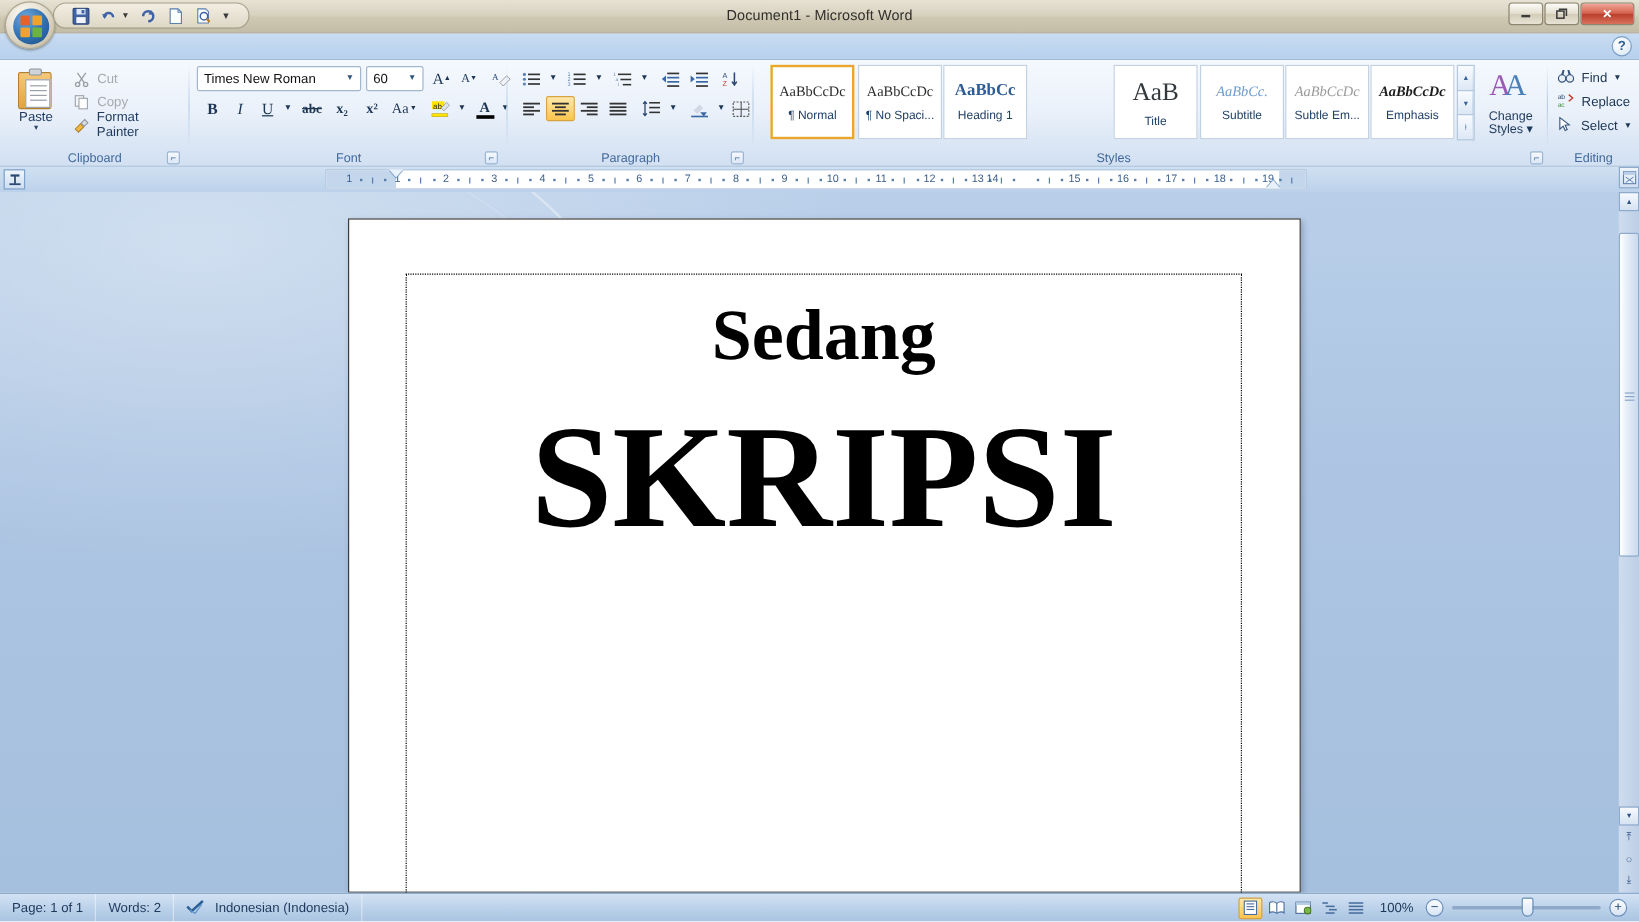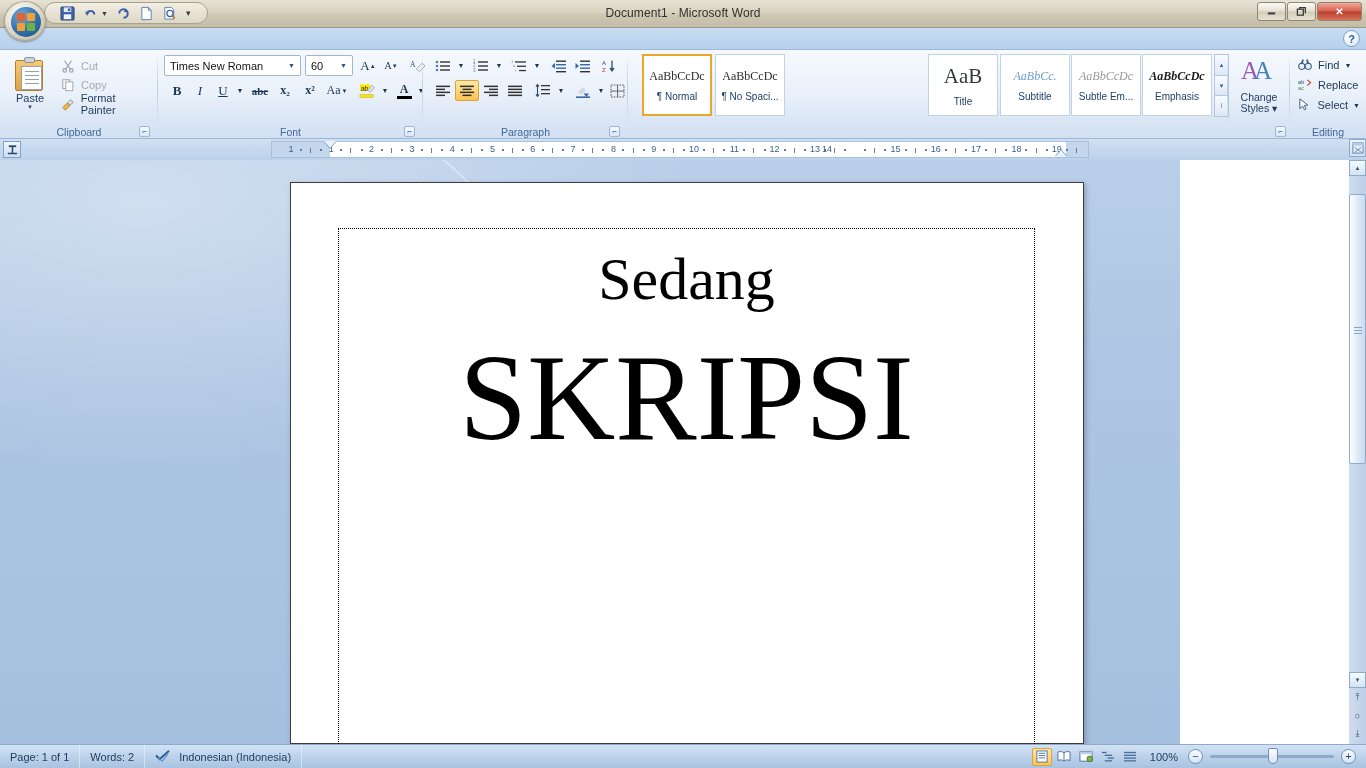--- a/index.html
+++ b/index.html
@@ -235,25 +235,26 @@
   .vr-margin { position: absolute; left: 0; right: 0; background: #c3d6ec; }
   .vr-num {
     position: absolute; left: 0; right: 0; text-align: center; font-size: 8px;
     color: #3b5f8c; transform: translateY(-50%) rotate(-90deg);
   }
   .vr-dash { position: absolute; left: 7px; width: 4px; height: 1px; background: #5a7ca8; }
   .vr-dot  { position: absolute; left: 8px; width: 2px; height: 2px; background: #5a7ca8; }
 
   
   .workspace {
-    position: absolute; left: 0; top: 160px; width: 1180px; height: 584px;
+    position: absolute; left: 0; top: 160px; width: 1366px; height: 584px;
     background:
       radial-gradient(ellipse 900px 420px at 12% 8%, rgba(255,255,255,.35) 0%, rgba(255,255,255,0) 62%),
       linear-gradient(to bottom, #b9cfe9 0%, #aec6e3 35%, #a5bfde 100%);
     overflow: hidden;
+    font-weight: bold;
   }
   .ws-curve {
     position: absolute; left: -180px; top: -90px; width: 760px; height: 760px;
     border-radius: 50%;
     background: transparent;
     box-shadow: 0 0 0 1px rgba(255,255,255,.45) inset;
     border: 1px solid rgba(255,255,255,.30);
     transform: rotate(-8deg);
   }
   .ws-curve2 {
@@ -644,20 +645,24 @@
 
     <div class="group" style="left:628px;width:600px">
       <div class="stylebox sel" style="left:14px">
         <div class="sb-sample" style="font-family:'Liberation Serif',serif">AaBbCcDc</div>
         <div class="sb-name">¶ Normal</div>
       </div>
       <div class="stylebox" style="left:87px">
         <div class="sb-sample" style="font-family:'Liberation Serif',serif">AaBbCcDc</div>
         <div class="sb-name">¶ No Spaci...</div>
       </div>
+      <div class="stylebox" style="left:158px">
+        <div class="sb-sample" style="font-family:'Liberation Serif',serif;font-weight:bold;color:#2f5c94;font-size:14px">AaBbCс</div>
+        <div class="sb-name">Heading 1</div>
+      </div>
       <div class="stylebox" style="left:372px">
         <div class="sb-sample" style="font-family:'Liberation Serif',serif;font-style:italic;color:#6c9bd0;font-size:12px">AaBbCc.</div>
         <div class="sb-name">Subtitle</div>
       </div>
       <div class="stylebox" style="left:300px">
         <div class="sb-sample" style="font-family:'Liberation Serif',serif;font-size:21px;color:#34393e">AaB</div>
         <div class="sb-name">Title</div>
       </div>
       <div class="stylebox" style="left:443px">
         <div class="sb-sample" style="font-family:'Liberation Serif',serif;font-style:italic;color:#9a9a9a;font-size:12px">AaBbCcDc</div>
@@ -667,20 +672,21 @@
         <div class="sb-sample" style="font-family:'Liberation Serif',serif;font-style:italic;font-weight:bold;color:#1d1d1d;font-size:12px">AaBbCcDc</div>
         <div class="sb-name">Emphasis</div>
       </div>
 
       <div class="gal-scroll" style="left:586px">
         <div class="gs-btn">▴</div>
         <div class="gs-btn">▾</div>
         <div class="gs-btn">⍿</div>
       </div>
 
+      <div class="group-label" style="width:600px">Styles</div>
       <div class="group-sep" style="right:0"></div>
     </div>
 
     <div class="group" style="left:1228px;width:62px">
       <div class="changestyles" style="left:4px">
         <div class="cs-glyph">
           <svg width="38" height="30" viewBox="0 0 38 30">
               <text x="1" y="24" font-size="25" font-family="Liberation Serif, serif" fill="#9b59b6">A</text>
               <text x="14" y="24" font-size="25" font-family="Liberation Serif, serif" fill="#4a7fb8">A</text>
             </svg>

